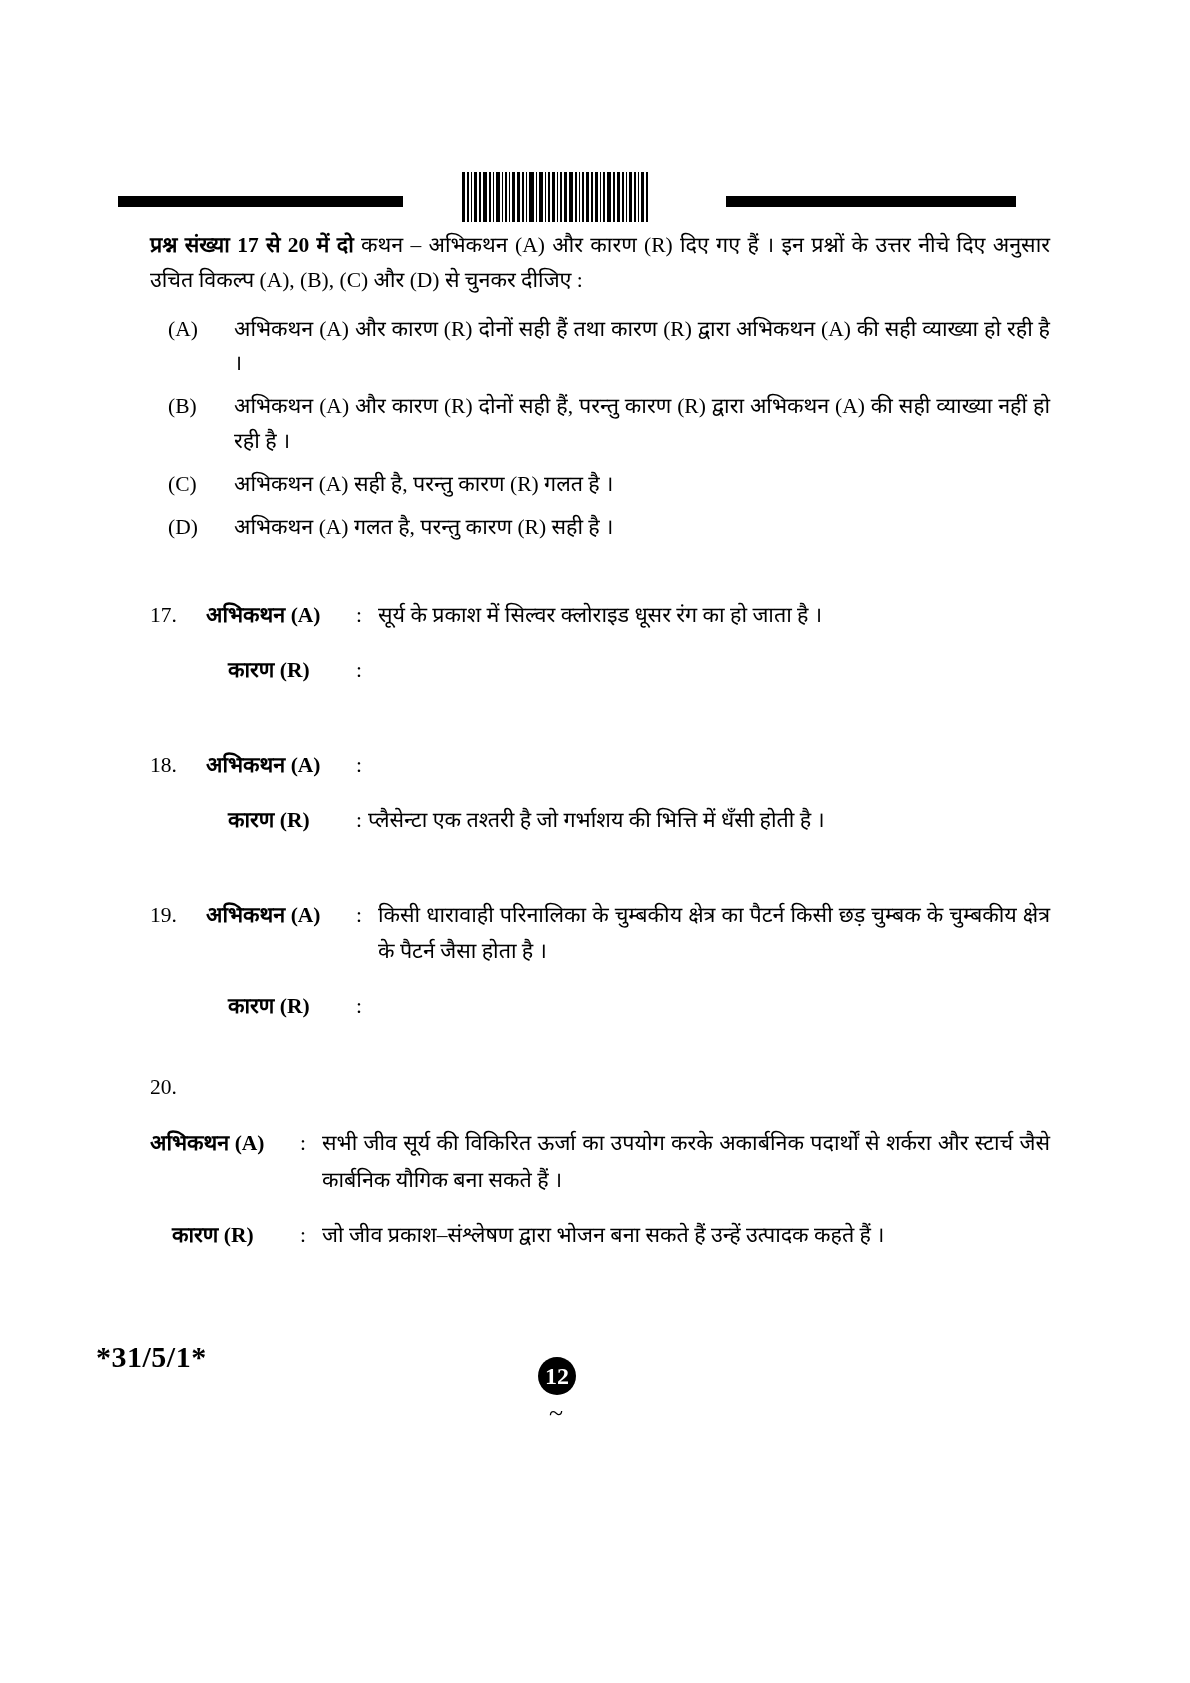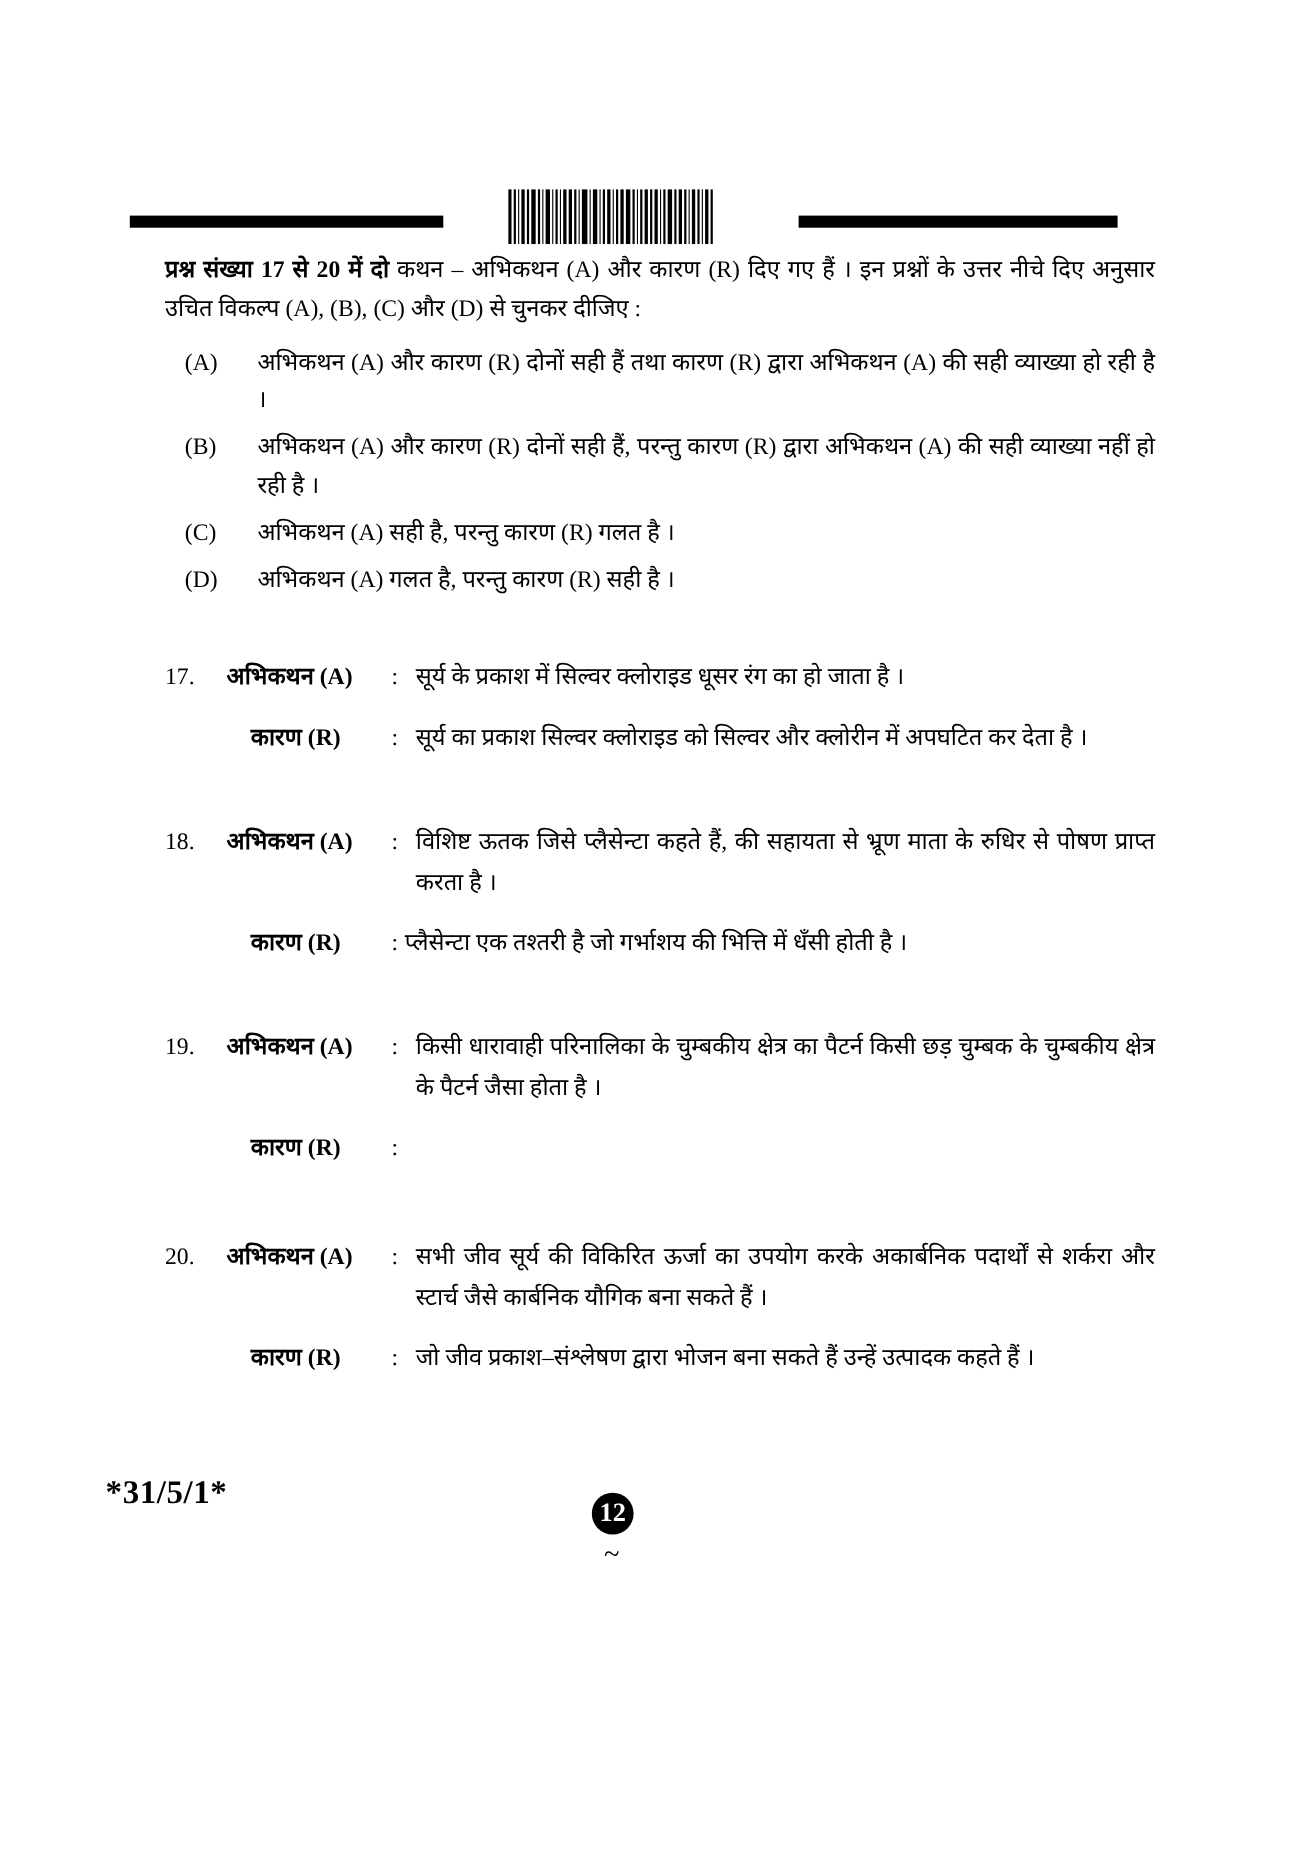--- a/index.html
+++ b/index.html
@@ -263,32 +263,30 @@
       <div class="qnum">17.</div>
       <div class="qbody">
         <div class="arow">
           <span class="tag">अभिकथन (A)</span>
           <span class="colon">:</span>
           <span class="stmt left">सूर्य के प्रकाश में सिल्वर क्लोराइड धूसर रंग का हो जाता है ।</span>
         </div>
         <div class="rrow" style="margin-top:18px;">
           <span class="tag">कारण (R)</span>
           <span class="colon">:</span>
-          <span class="stmt left">सूर्य का प्रकाश सिल्वर क्लोराइड को सिल्वर और क्लोरीन में अपघटित कर देता है ।</span>
         </div>
       </div>
     </div>
 
     <div class="qblock" style="margin-top:58px;">
       <div class="qnum">18.</div>
       <div class="qbody">
         <div class="arow">
           <span class="tag">अभिकथन (A)</span>
           <span class="colon">:</span>
-          <span class="stmt">विशिष्ट ऊतक जिसे प्लैसेन्टा कहते हैं, की सहायता से भ्रूण माता के रुधिर से पोषण प्राप्त करता है ।</span>
         </div>
         <div class="rrow" style="margin-top:18px;">
           <span class="tag">कारण (R)</span>
           <span class="colon tight">:</span>
           <span class="stmt left">प्लैसेन्टा एक तश्तरी है जो गर्भाशय की भित्ति में धँसी होती है ।</span>
         </div>
       </div>
     </div>
 
     <div class="qblock" style="margin-top:58px;">
@@ -299,21 +297,21 @@
           <span class="colon">:</span>
           <span class="stmt">किसी धारावाही परिनालिका के चुम्बकीय क्षेत्र का पैटर्न किसी छड़ चुम्बक के चुम्बकीय क्षेत्र के पैटर्न जैसा होता है ।</span>
         </div>
         <div class="rrow" style="margin-top:18px;">
           <span class="tag">कारण (R)</span>
           <span class="colon">:</span>
         </div>
       </div>
     </div>
 
-    <div class="qblock" style="margin-top:62px;">
+    <div class="qblock" style="margin-top:44px;flex-direction:column;">
       <div class="qnum">20.</div>
       <div class="qbody">
         <div class="arow">
           <span class="tag">अभिकथन (A)</span>
           <span class="colon">:</span>
           <span class="stmt">सभी जीव सूर्य की विकिरित ऊर्जा का उपयोग करके अकार्बनिक पदार्थों से शर्करा और स्टार्च जैसे कार्बनिक यौगिक बना सकते हैं ।</span>
         </div>
         <div class="rrow" style="margin-top:18px;">
           <span class="tag">कारण (R)</span>
           <span class="colon">:</span>

